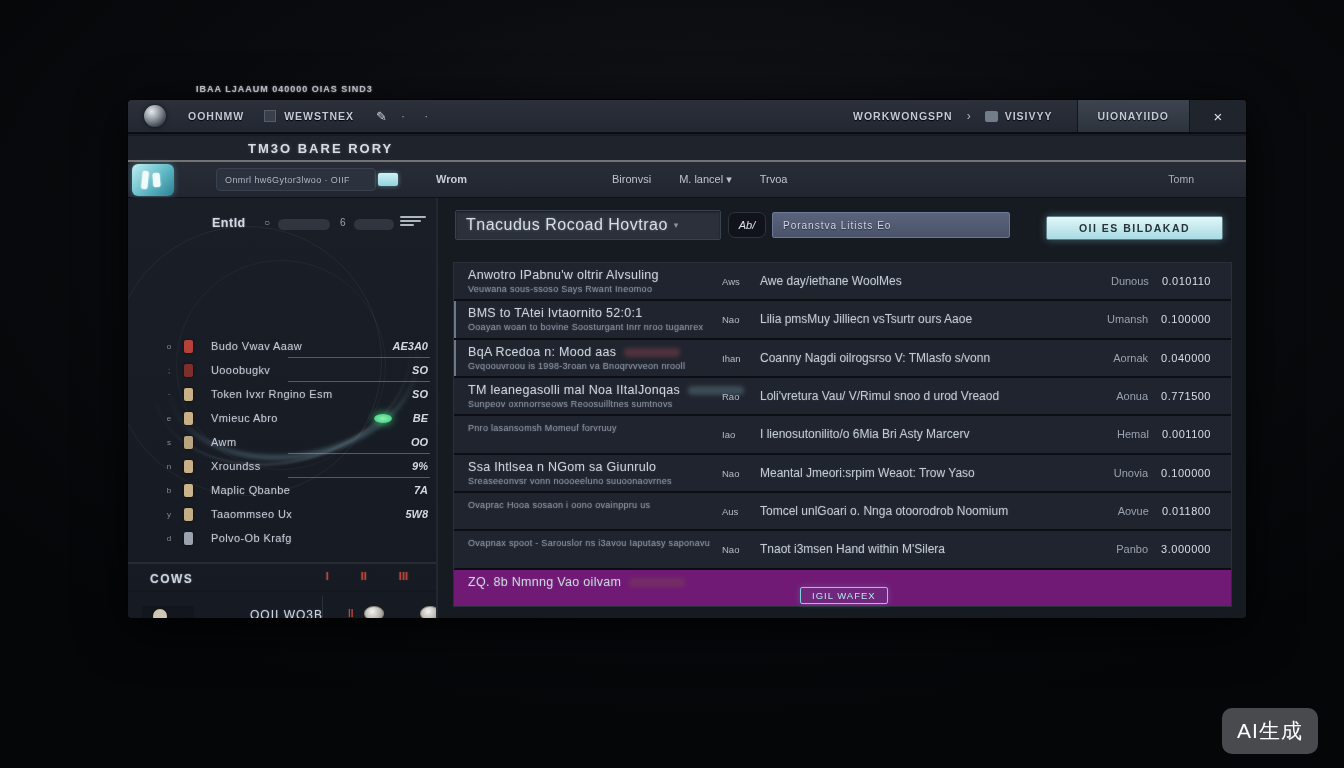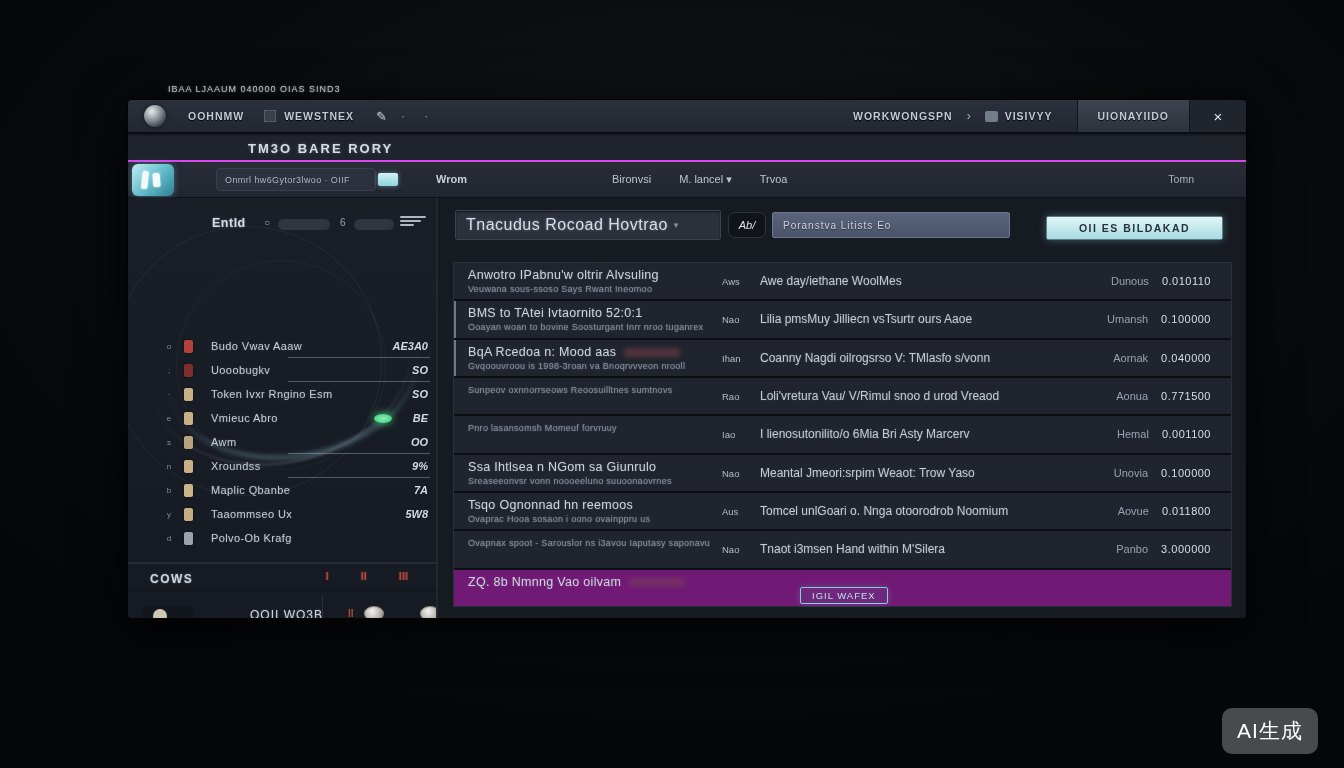--- a/index.html
+++ b/index.html
@@ -2,22 +2,22 @@
 <html><head>
 <meta charset="utf-8">
 <style>
   * { margin:0; padding:0; box-sizing:border-box; }
   html,body { width:1344px; height:768px; overflow:hidden; }
   body {
     font-family:"Liberation Sans", sans-serif;
     background:radial-gradient(ellipse 900px 500px at 52% 30%, #15171d 0%, #0a0b0e 55%, #050608 100%);
     position:relative; color:#c6cdd8;
   }
-  .caption { position:absolute; left:168px; top:84px; font-size:9px; letter-spacing:1px;
-    color:#d8dde4; text-shadow:0 0 2px rgba(200,210,220,.7); font-weight:normal; }
+  .caption { position:absolute; left:196px; top:84px; font-size:9px; letter-spacing:1px;
+    color:#d8dde4; text-shadow:0 0 2px rgba(200,210,220,.7); font-weight:bold; }
 
   .window { position:absolute; left:128px; top:100px; width:1118px; height:518px;
     background:#171b23; border-radius:4px; box-shadow:0 10px 50px rgba(0,0,0,.85), 0 0 0 1px #050608;
     overflow:hidden; }
 
   
   .titlebar { position:absolute; left:0; top:0; width:100%; height:34px;
     background:linear-gradient(#2b303a,#222732); border-bottom:2px solid #0b0d11;
     display:flex; align-items:center; }
   .logo { width:22px; height:22px; border-radius:50%; margin-left:16px;
@@ -31,21 +31,21 @@
   .tb-right { margin-left:auto; display:flex; align-items:center; height:100%; }
   .tb-chev { font-size:12px; color:#aab2bf; margin:0 14px; }
   .tb-badge { width:13px; height:11px; background:#737c89; margin-right:7px; border-radius:2px; }
   .tb-tab { height:100%; display:flex; align-items:center; padding:0 20px;
     background:linear-gradient(#3d444f,#2d333d); border-left:1px solid #12151a; border-right:1px solid #12151a; }
   .tb-close { width:56px; height:100%; display:flex; align-items:center; justify-content:center;
     background:#20242d; font-size:15px; color:#dfe4ea; }
 
   
   .titlestrip { position:absolute; left:0; top:36px; width:100%; height:26px;
-    background:#1f232c; border-bottom:2px solid #d946ef; }
+    background:#1f232c; border-bottom:2px solid #737373; }
   .win-title { position:absolute; left:120px; top:5px; font-size:13px; font-weight:bold;
     letter-spacing:2px; color:#d6dce4; text-shadow:0 0 3px rgba(180,190,205,.4); }
 
   
   .tabrow { position:absolute; left:0; top:62px; width:100%; height:36px;
     background:linear-gradient(#272c36,#222631); border-bottom:1px solid #0e1117; }
   .appicon { position:absolute; left:4px; top:2px; width:42px; height:32px; border-radius:6px;
     background:linear-gradient(135deg,#bfeef2 0%, #5fb9c6 55%, #2e7f92 100%);
     box-shadow:0 0 6px rgba(120,210,225,.4); }
   .appicon .bar { position:absolute; background:#f2fbfc; border-radius:2px; box-shadow:0 0 2px #fff; }
@@ -367,20 +367,21 @@
     <div class="r-sub">Gvqoouvroou is 1998-3roan va Bnoqrvvveon nrooll</div>
     <span class="r-tag">Ihan</span>
     <span class="r-desc">Coanny Nagdi oilrogsrso V: TMlasfo s/vonn</span>
     <span class="r-amt">
       <span class="r-alabel">Aornak</span>
       <span class="r-avalue">0.040000</span>
     </span>
   </div>
 
   <div class="row">
+    <div class="r-title"><span class="t-text">TM leanegasolli mal Noa IItalJonqas</span><span class="r-smudge" style="display: inline-block; background: rgb(93, 127, 137);"></span></div>
     <div class="r-sub">Sunpeov oxnnorrseows Reoosuilltnes sumtnovs</div>
     <span class="r-tag">Rao</span>
     <span class="r-desc">Loli'vretura Vau/ V/Rimul snoo d urod Vreaod</span>
     <span class="r-amt">
       <span class="r-alabel">Aonua</span>
       <span class="r-avalue">0.771500</span>
     </span>
   </div>
 
   <div class="row">
@@ -398,21 +399,20 @@
     <div class="r-sub">Sreaseeonvsr vonn noooeeluno suuoonaovrnes</div>
     <span class="r-tag">Nao</span>
     <span class="r-desc">Meantal Jmeori:srpim Weaot: Trow Yaso</span>
     <span class="r-amt">
       <span class="r-alabel">Unovia</span>
       <span class="r-avalue">0.100000</span>
     </span>
   </div>
 
   <div class="row">
-    <div class="r-title"><span class="t-text">Tsqo Ognonnad hn reemoos</span></div>
     <div class="r-sub">Ovaprac Hooa sosaon i oono ovainppru us</div>
     <span class="r-tag">Aus</span>
     <span class="r-desc">Tomcel unlGoari o. Nnga otoorodrob Noomium</span>
     <span class="r-amt">
       <span class="r-alabel">Aovue</span>
       <span class="r-avalue">0.011800</span>
     </span>
   </div>
 
   <div class="row">

